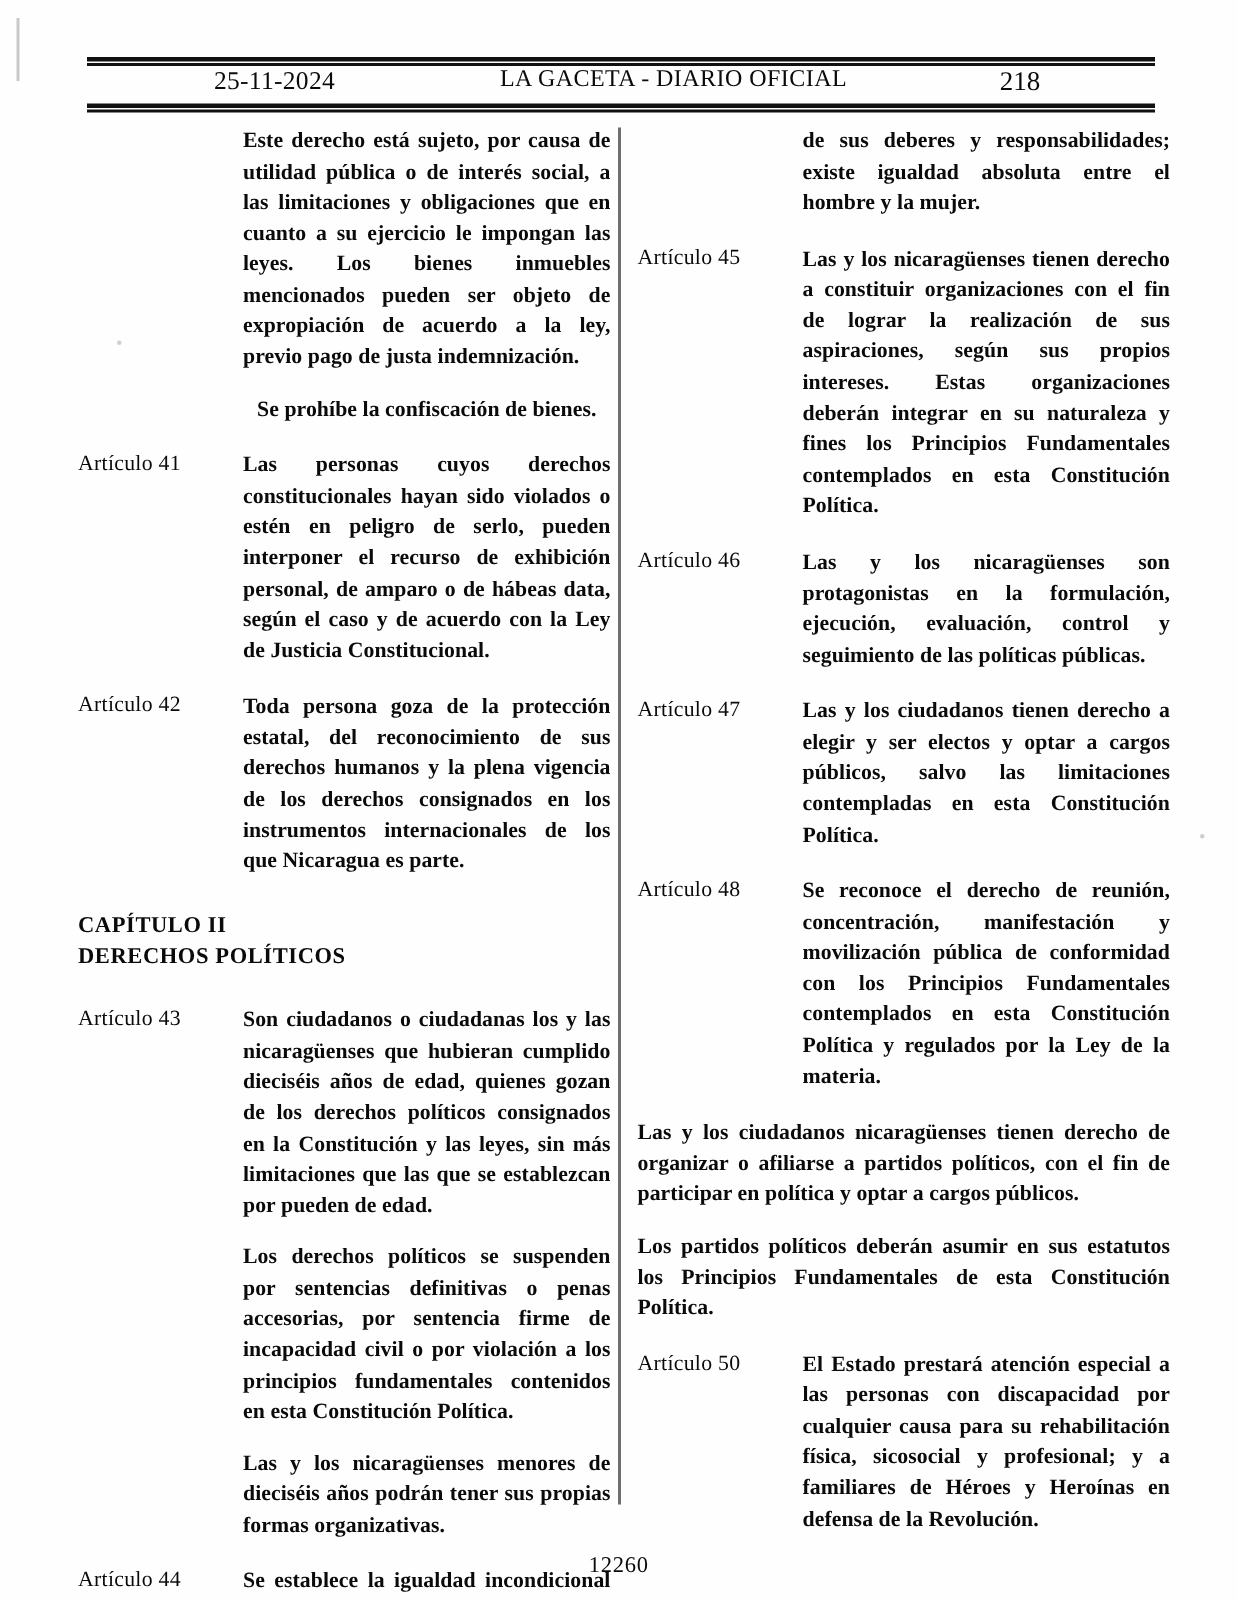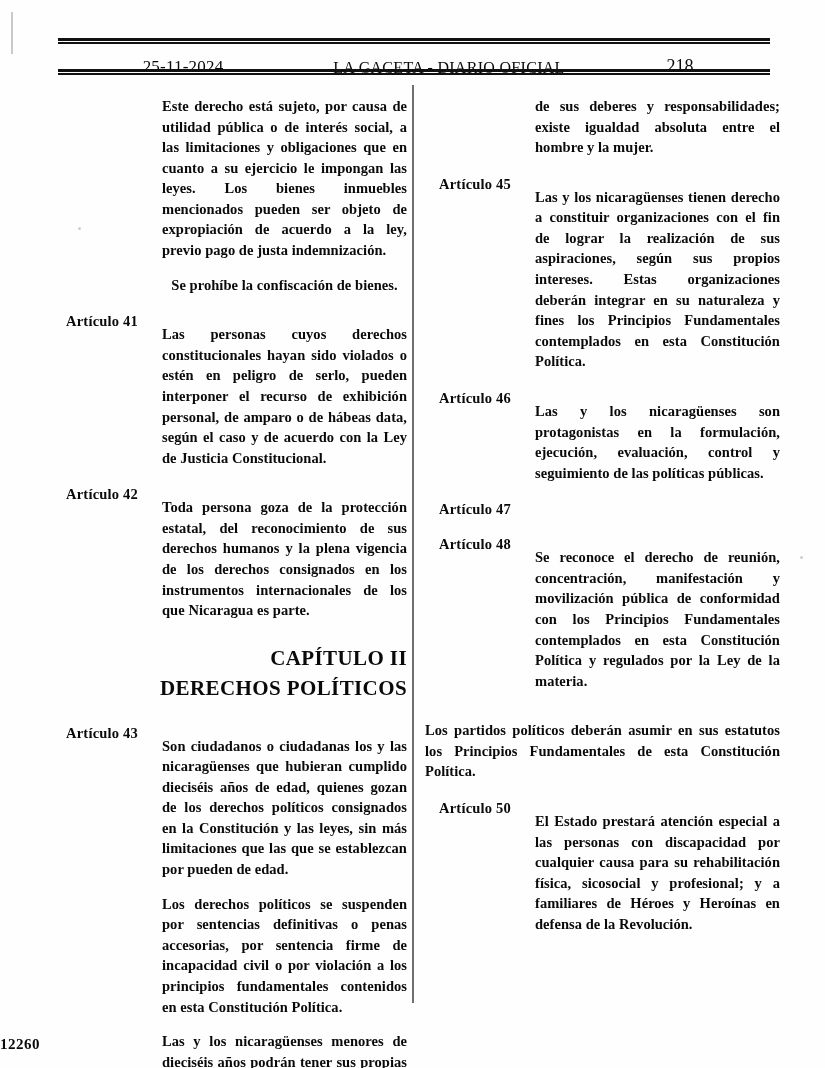--- a/index.html
+++ b/index.html
@@ -53,21 +53,21 @@
   .rule-c { top: 31px; height: 3px; }
   .rule-d { top: 35px; height: 2px; }
 
   .masthead-row {
     position: absolute;
     left: 0;
     top: 6px;
     width: 100%;
     height: 33px;
     display: flex;
-    align-items: flex-end;
+    align-items: flex-start;
   }
   .mast-date {
     width: 250px;
     text-align: center;
     font-size: 17px;
     letter-spacing: 0.2px;
   }
   .mast-title {
     flex: 1;
     text-align: center;
@@ -99,66 +99,67 @@
   .col-right { left: 425px; }
 
   
   .block {
     display: flex;
     margin-bottom: 17px;
   }
   .art-label {
     width: 100px;
     flex: 0 0 100px;
-    font-weight: bold;
+    font-weight: normal;
     font-size: 14.5px;
-    text-align: center;
+    text-align: left;
     padding-right: 10px;
     padding-top: 1px;
     letter-spacing: 0.2px;
     white-space: nowrap;
   }
   .art-body {
     flex: 1;
     font-weight: bold;
     font-size: 14.5px;
     line-height: 1.42;
     text-align: justify;
     text-justify: inter-word;
     letter-spacing: 0.05px;
     hyphens: none;
   }
   .art-body p {
-    margin: 12px 0 14px 0;
+    margin: 0 0 14px 0;
   }
   .art-body p:last-child {
     margin-bottom: 0;
   }
   .block.no-label .art-label { visibility: hidden; }
   .art-body p.nojust { text-align: center; }
 
   
   .chapter {
     margin: 22px 0 20px 0;
-    text-align: right;
+    text-align: left;
     font-weight: bold;
-    font-size: 21px;
+    font-size: 15px;
     line-height: 1.45;
     letter-spacing: 0.4px;
   }
   .chapter .ch-line { display: block; }
 
   
   .footer-number {
     position: absolute;
     left: 0;
     top: 1036px;
     width: 825px;
+    text-align: center;
     font-size: 15px;
-    font-weight: bold;
+    font-weight: normal;
     letter-spacing: 0.5px;
   }
 </style>
 </head>
 <body>
 
 <div id="page">
 
   <div class="scan-edge-mark"></div>
   <div class="scan-speck" style="left:78px; top:227px; width:3px; height:3px;"></div>
@@ -243,31 +244,35 @@
 
     <div class="block">
       <div class="art-label">Artículo 46</div>
       <div class="art-body">
         <p>Las y los nicaragüenses son protagonistas en la formulación, ejecución, evaluación, control y seguimiento de las políticas públicas.</p>
       </div>
     </div>
 
     <div class="block">
       <div class="art-label">Artículo 47</div>
+      <div class="art-body">
+        <p>Las y los ciudadanos tienen derecho a elegir y ser electos y optar a cargos públicos, salvo las limitaciones contempladas en esta Constitución Política.</p>
+      </div>
     </div>
 
     <div class="block">
       <div class="art-label">Artículo 48</div>
       <div class="art-body">
         <p>Se reconoce el derecho de reunión, concentración, manifestación y movilización pública de conformidad con los Principios Fundamentales contemplados en esta Constitución Política y regulados por la Ley de la materia.</p>
       </div>
     </div>
 
     <div class="block">
       <div class="art-body">
+        <p>Las y los ciudadanos nicaragüenses tienen derecho de organizar o afiliarse a partidos políticos, con el fin de participar en política y optar a cargos públicos.</p>
         <p>Los partidos políticos deberán asumir en sus estatutos los Principios Fundamentales de esta Constitución Política.</p>
       </div>
     </div>
 
 
     <div class="block">
       <div class="art-label">Artículo 50</div>
       <div class="art-body">
         <p>El Estado prestará atención especial a las personas con discapacidad por cualquier causa para su rehabilitación física, sicosocial y profesional; y a familiares de Héroes y Heroínas en defensa de la Revolución.</p>
       </div>

